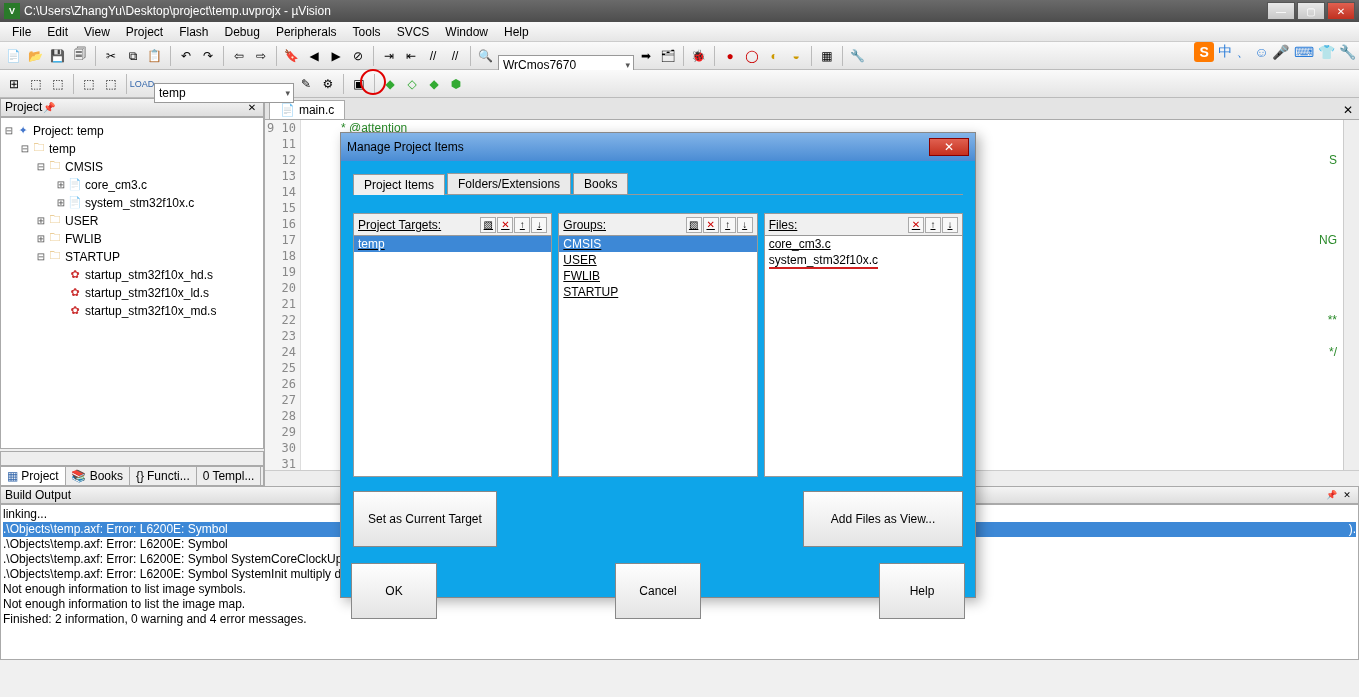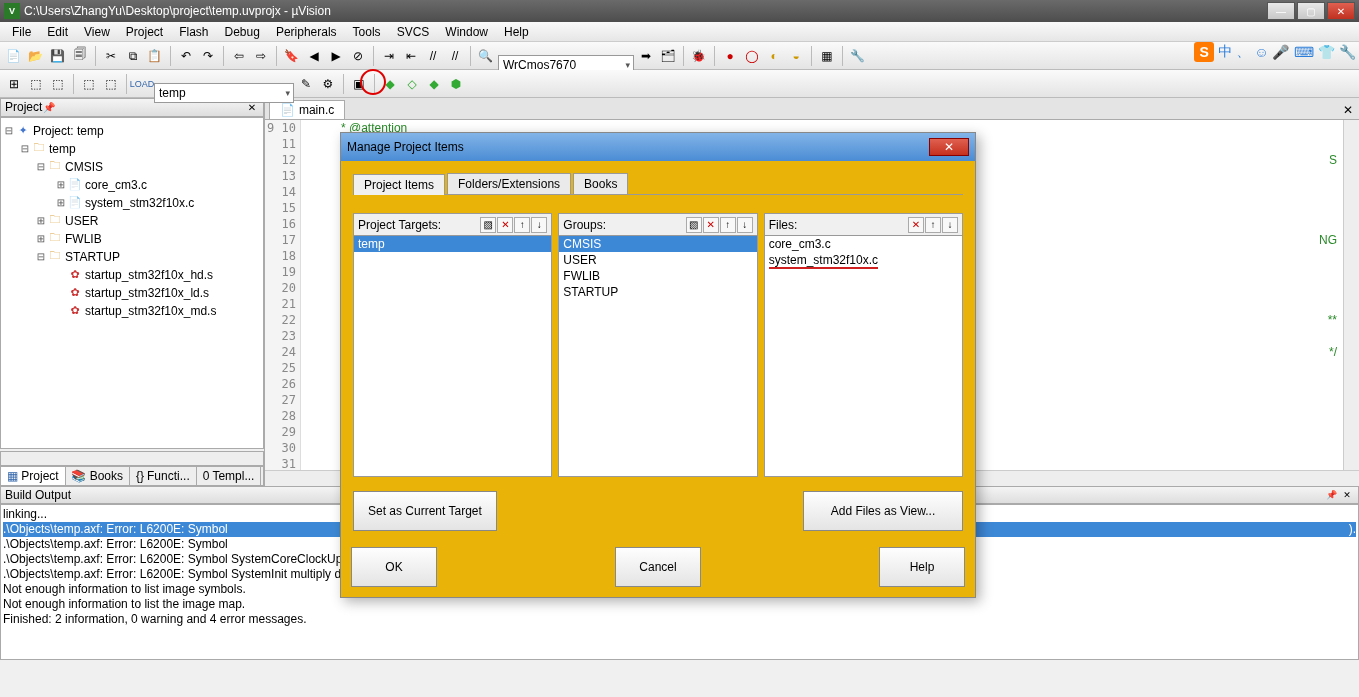--- a/index.html
+++ b/index.html
@@ -46,39 +46,39 @@
 
 .editor-tabbar { height:22px; background:#e4e4e4; border-bottom:1px solid #aaa; display:flex; align-items:flex-end; padding-left:4px; }
 .editor-tab { background:#fff; border:1px solid #aaa; border-bottom:none; padding:2px 10px; display:flex; align-items:center; gap:4px; font-size:11px; }
 .editor-tabbar .x { margin-left:auto; padding:2px 6px; }
 
 .gutter { width:36px; background:#f4f4f4; border-right:1px solid #ddd; text-align:right; padding-right:4px; color:#888; font-family:Consolas,monospace; font-size:12px; line-height:16px; }
 .code-area { background:#fff; flex:1; font-family:Consolas,monospace; font-size:12px; line-height:16px; padding-left:4px; position:relative; }
 .code-snip { color:#2a8a2a; }
 
 
-.dialog { position:absolute; left:340px; top:132px; width:636px; height:466px; background:#eab308; border:1px solid #888; box-shadow:4px 4px 12px rgba(0,0,0,0.3); }
+.dialog { position:absolute; left:340px; top:132px; width:636px; height:466px; background:#0ea5e9; border:1px solid #888; box-shadow:4px 4px 12px rgba(0,0,0,0.3); }
 .dlg-title { height:28px; background:linear-gradient(#83b4e8,#4a8cd4); display:flex; align-items:center; padding:0 6px; color:#000; }
 .dlg-title .x { margin-left:auto; width:40px; height:18px; background:linear-gradient(#e06050,#c5301e); color:#fff; display:flex; align-items:center; justify-content:center; border:1px solid #800; }
 .dlg-tabs { display:flex; margin:12px 12px 0; border-bottom:1px solid #999; }
 .dlg-tab { padding:3px 10px; border:1px solid #999; border-bottom:none; margin-right:2px; background:#eaeaea; font-size:12px; }
 .dlg-tab.active { background:#f0f0f0; position:relative; top:1px; }
 .dlg-body { padding:18px 12px 8px; display:flex; gap:6px; }
-.listgrp { flex:1; display:flex; flex-direction:column; }
+.listgrp { flex:1; display:flex; flex-direction:column;text-decoration:underline; }
 .listhdr { height:22px; display:flex; align-items:center; border:1px solid #999; border-bottom:none; background:#f0f0f0; padding:0 4px; }
 .listhdr .ibtn { width:16px; height:16px; display:flex; align-items:center; justify-content:center; margin-left:1px; border:1px solid #aaa; background:#f8f8f8; font-size:10px; }
 .listhdr .ibtn.del { color:#c00; }
 .listbox { height:242px; border:1px solid #999; background:#fff; overflow:auto; }
 .listbox .row { padding:1px 4px; font-size:12px; }
 .listbox .row.sel { background:#3d88d6; color:#fff; }
 .underline-red { border-bottom:2px solid #d02020; display:inline-block; }
 
 .dlg-buttons-row1 { display:flex; padding:6px 12px; }
 .dlg-buttons-row1 .left { flex:1; }
-.dlg-btn { padding:12px 14px; border:1px solid #888; background:linear-gradient(#fefefe,#e4e4e4); font-size:12px; min-width:80px; }
+.dlg-btn { padding:20px 14px; border:1px solid #888; background:linear-gradient(#fefefe,#e4e4e4); font-size:12px; min-width:80px; }
 .dlg-buttons-row1 .right { display:flex; flex-direction:column; gap:4px; align-items:stretch; }
 .dlg-buttons-row1 .right .dlg-btn { min-width:160px; }
 .dlg-bottom { display:flex; justify-content:space-between; gap:30px; padding:10px; border-top:0; }
 .dlg-bottom .dlg-btn { min-width:86px; }
 
 
 .build-header { height:18px; background:linear-gradient(#f4f4f4,#dedede); border:1px solid #aaa; padding:0 4px; font-size:11px; display:flex; align-items:center; }
 .build-header .wtools { margin-left:auto; display:flex; gap:1px; }
 .build-header .wtools span { width:14px; height:14px; display:flex;align-items:center;justify-content:center; font-size:9px; }
 .build-out { background:#fff; border:1px solid #aaa; font-family:Consolas,monospace; font-size:12px; line-height:15px; padding:2px; height:156px; overflow:hidden; }

